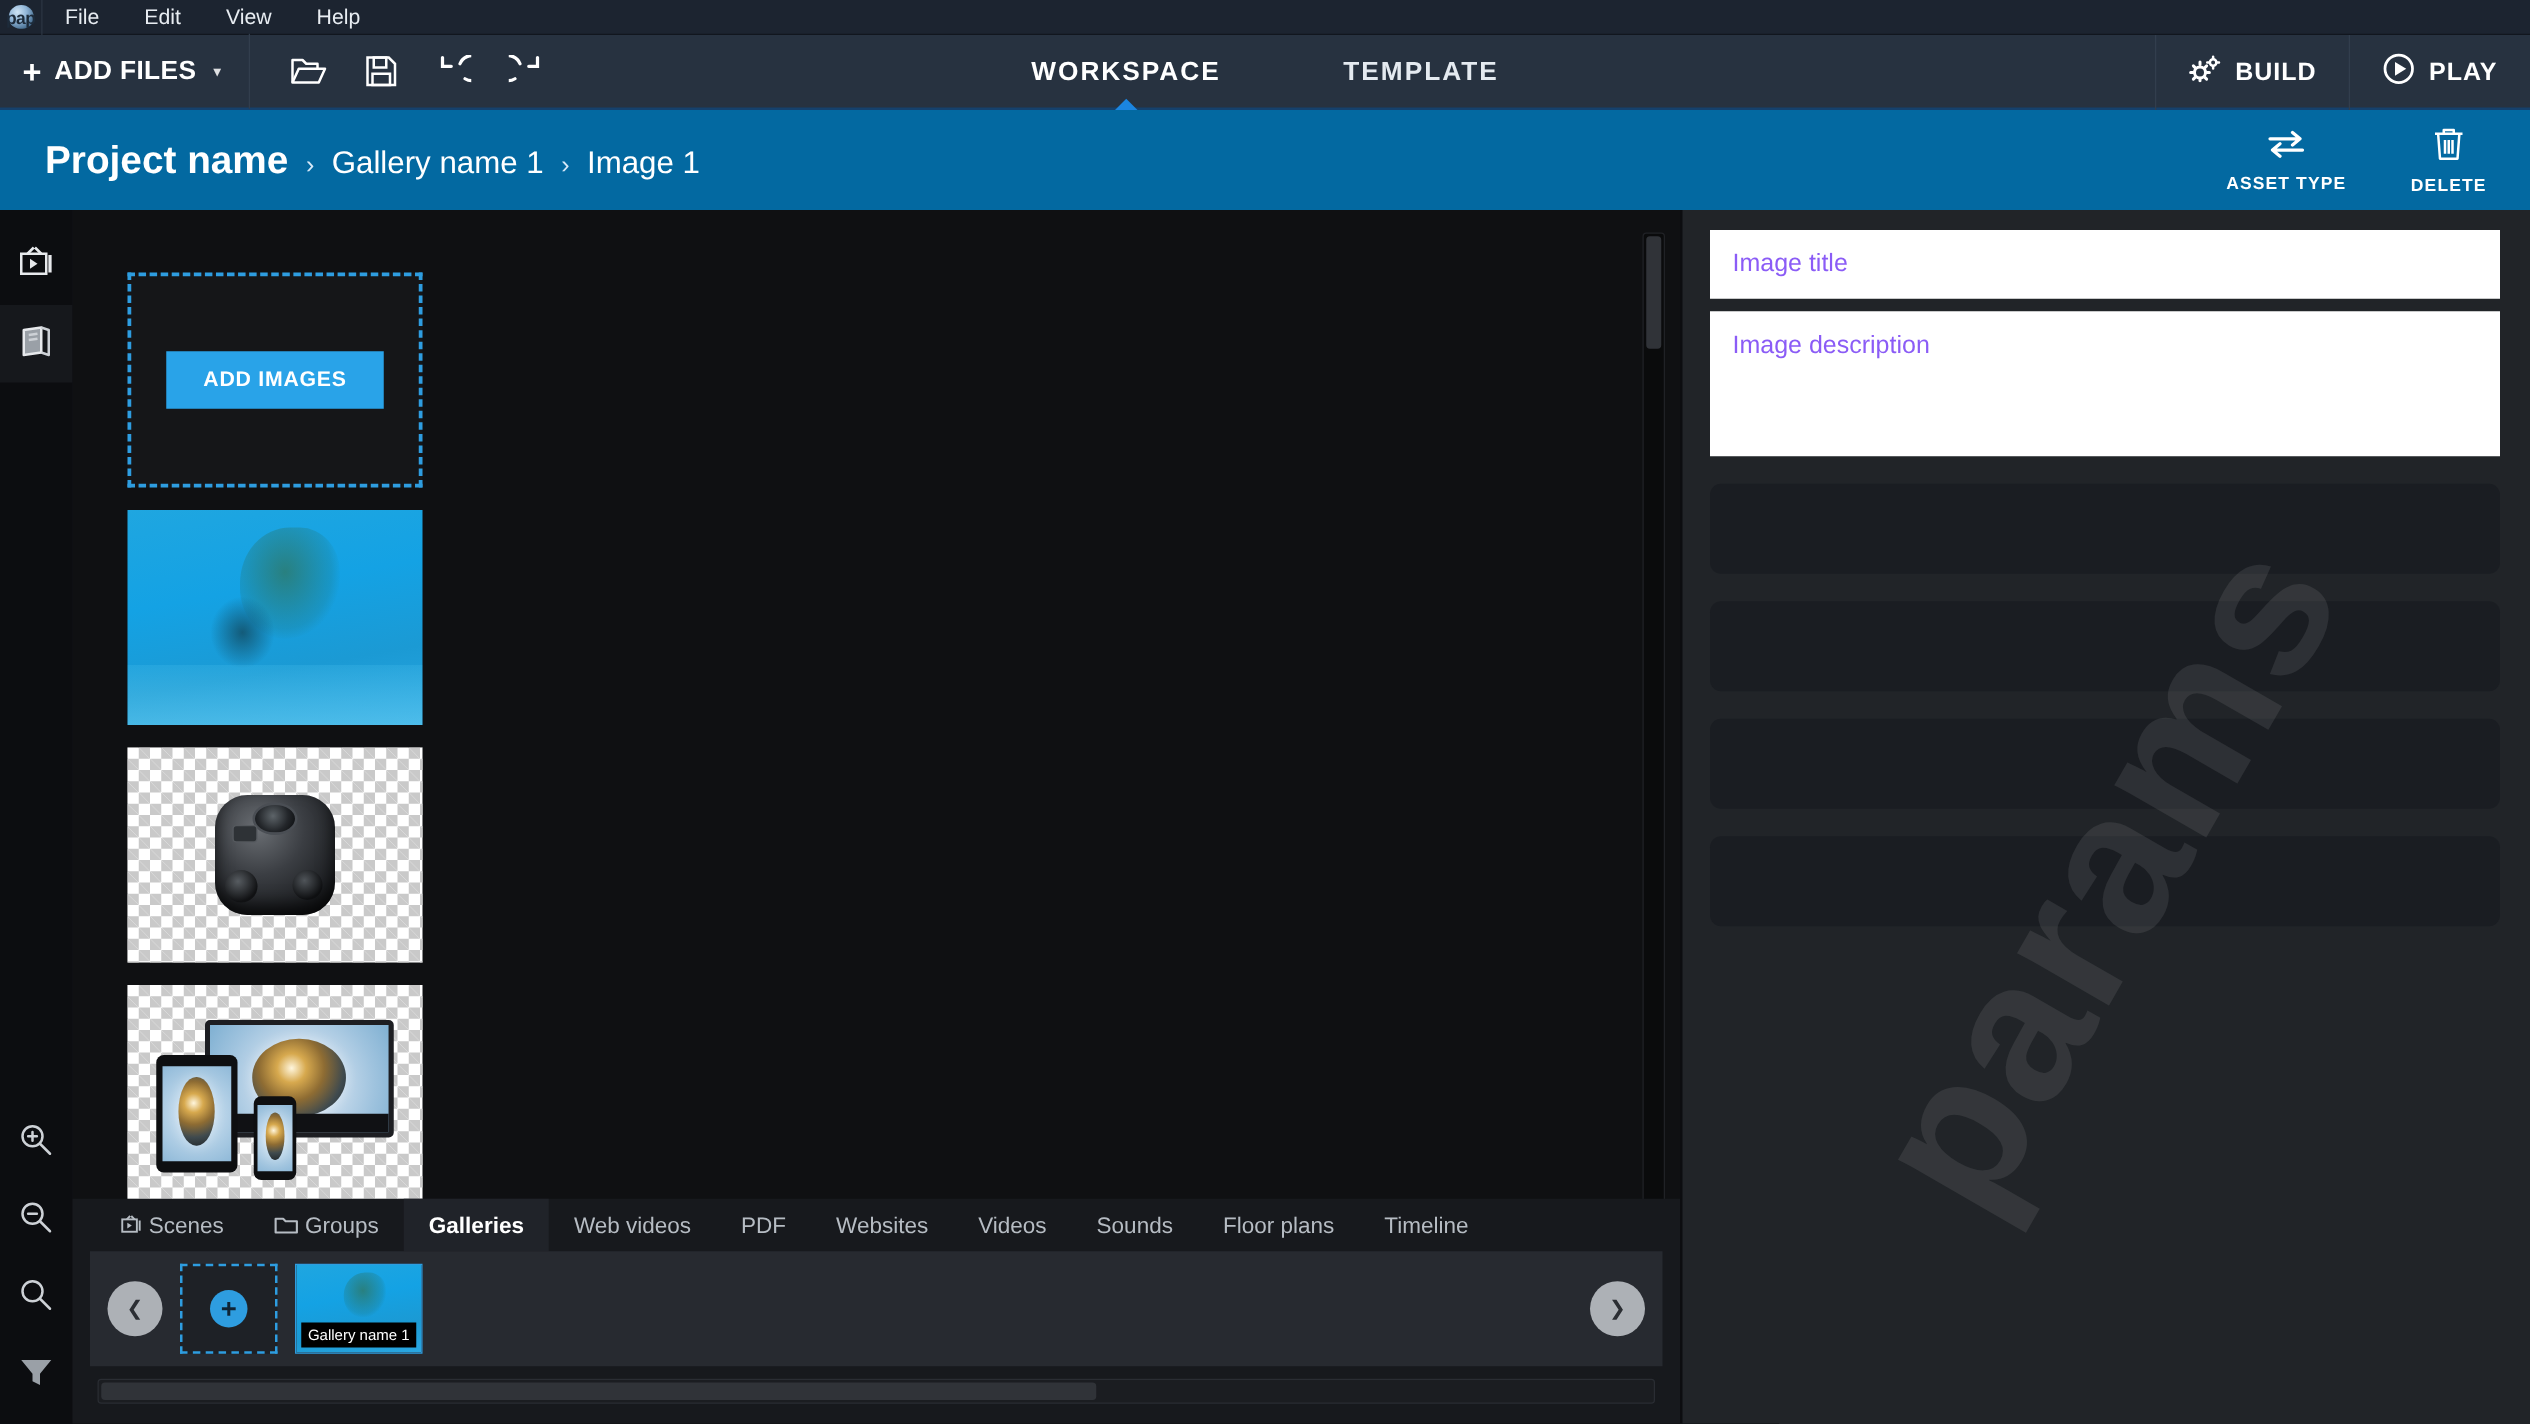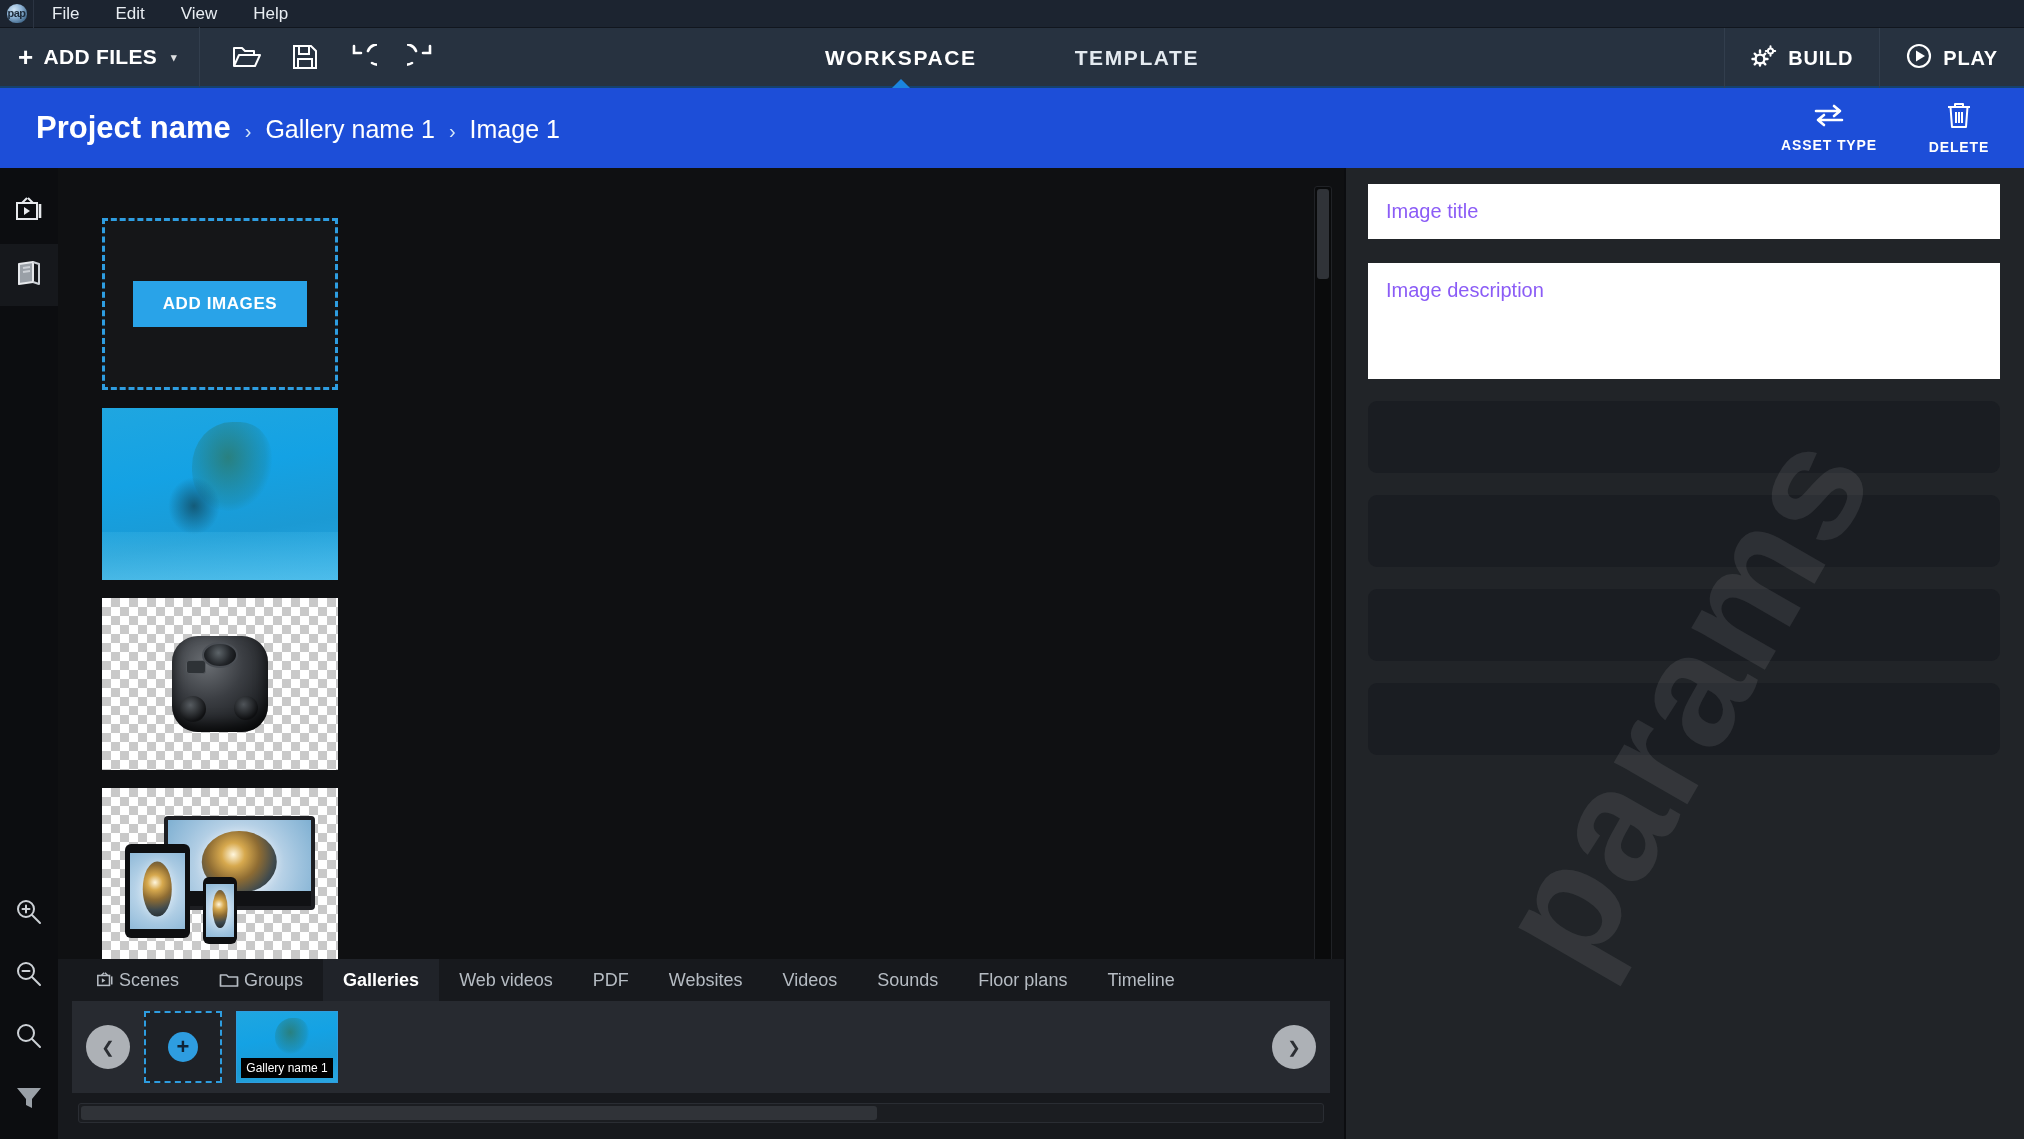--- a/index.html
+++ b/index.html
@@ -17,21 +17,21 @@
     background: #1c2430; display: flex; align-items: center;
     border-bottom: 1px solid #11161e;
   }
   .app-logo {
     width: 34px; height: 28px; display: flex; align-items: center; justify-content: center;
     border-right: 1px solid #2b3442;
   }
   .app-logo .glyph {
     width: 20px; height: 19px; border-radius: 50% 50% 45% 45%;
     background: radial-gradient(circle at 35% 30%, #cfe4f5 0%, #8fb4d6 40%, #4a7194 75%, #2d4a66 100%);
-    font-size: 11px; color: #1d2b3a; font-weight: bold;
+    font-size: 14px; color: #1d2b3a; font-weight: bold;
     display: flex; align-items: center; justify-content: center; line-height: 1;
     letter-spacing: -0.5px;
   }
   .menubar .mitem {
     color: #e8edf2; font-size: 17px; padding: 3px 14px; margin: 0 4px; cursor: default;
   }
   .menubar .mitem:first-of-type { margin-left: 12px; }
 
   
   .toolbar {
@@ -76,21 +76,21 @@
   .tb-right { position: absolute; right: 0; top: 0; height: 60px; display: flex; align-items: center; }
   .tb-right .rbtn {
     display: flex; align-items: center; gap: 11px; height: 60px; padding: 0 26px;
     color: #ffffff; font-size: 20px; font-weight: bold; letter-spacing: .8px;
     border-left: 1px solid #323e4d;
   }
 
   
   .crumbbar {
     position: absolute; left: 0; top: 88px; width: 2024px; height: 80px;
-    background: #1d4ed8; display: flex; align-items: center;
+    background: #0369a1; display: flex; align-items: center;
   }
   .crumbs { display: flex; align-items: baseline; gap: 14px; padding-left: 36px; }
   .crumb-proj { color: #ffffff; font-size: 31px; font-weight: 600; }
   .crumb-sep { color: #d7e9f8; font-size: 20px; }
   .crumb { color: #ffffff; font-size: 25px; }
   .crumb-actions { position: absolute; right: 0; top: 0; height: 80px; display: flex; }
   .cb-act {
     width: 130px; height: 80px; display: flex; flex-direction: column;
     align-items: center; justify-content: center; gap: 6px; color: #ffffff;
   }
@@ -269,21 +269,21 @@
 
   
   .params {
     position: absolute; right: 0; top: 168px; width: 680px; bottom: 0;
     background: #212428; overflow: hidden;
   }
   .pfield {
     margin: 16px 24px 0 24px; background: #ffffff; color: #8b5cf6;
     font-size: 20px; padding: 16px 18px;
   }
-  .pfield.desc { height: 116px; margin-top: 24px; }
+  .pfield.desc { height: 116px; margin-top: 10px; }
   .pblock {
     margin: 22px 24px 0 24px; height: 72px; background: #1a1d22; border-radius: 9px;
   }
   .watermark {
     position: absolute; left: 50%; top: 440px; transform: translate(-50%,0) rotate(-60deg);
     transform-origin: center center;
     color: rgba(255,255,255,.085); font-size: 160px; font-weight: bold;
     letter-spacing: 2px; white-space: nowrap; pointer-events: none;
   }
   .panel-divider { position: absolute; left: 0; top: 0; bottom: 0; width: 2px; background: #0c0d10; }

